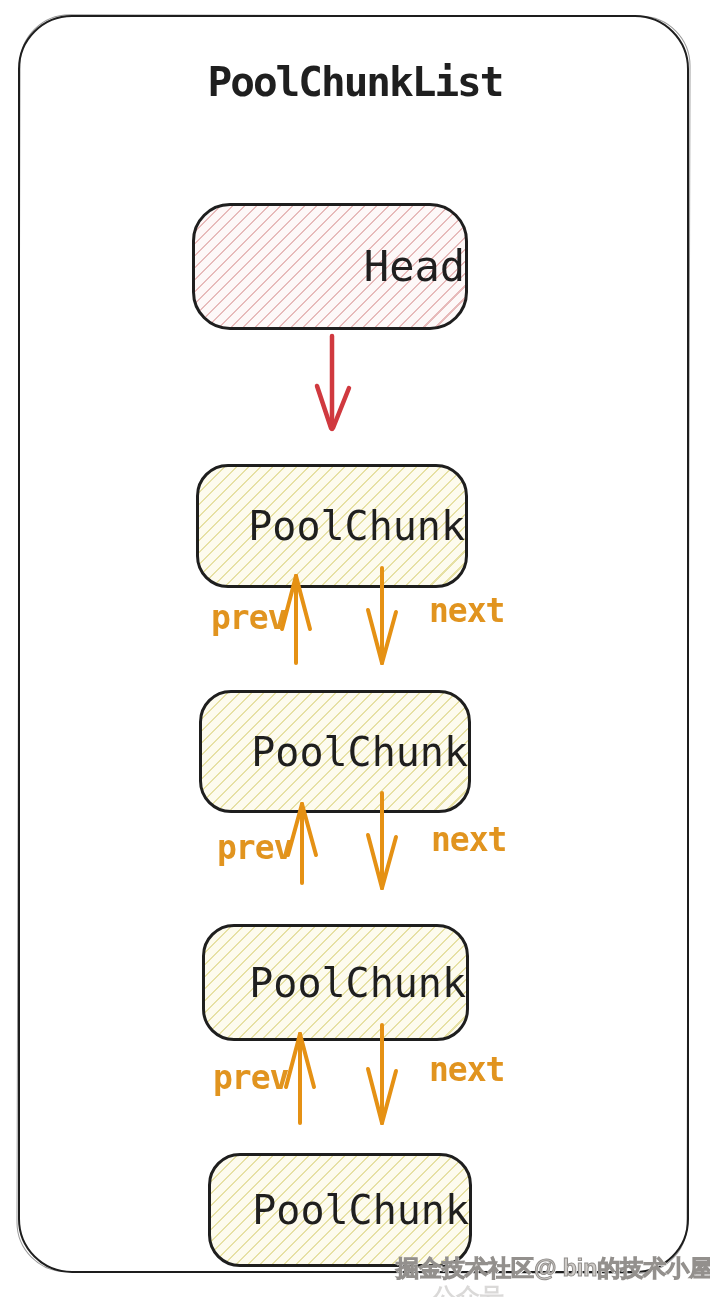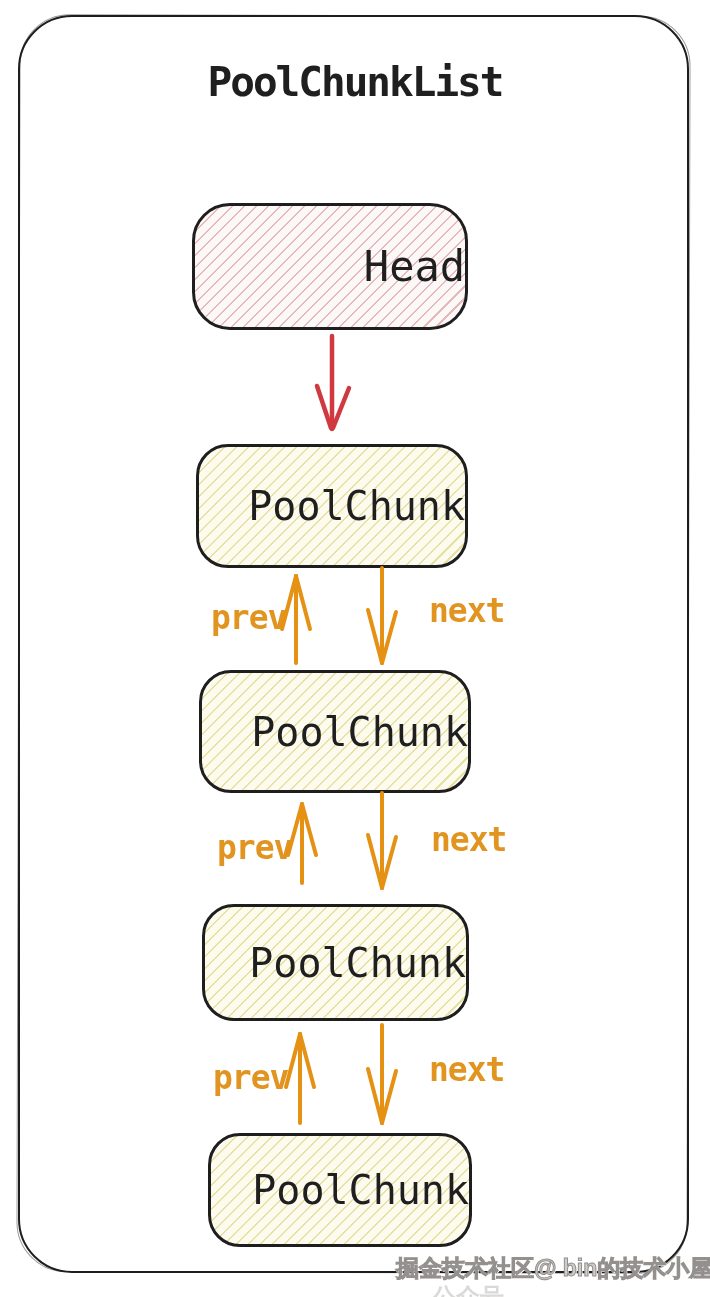--- a/index.html
+++ b/index.html
@@ -61,20 +61,21 @@
     font-size: 42px;
     background-color: #fdf8f8;
     background-image: repeating-linear-gradient(135deg,
       var(--head-fill-hatch, #d17d7d80) 0 1.7px, transparent 1.7px 8.5px);
   }
   .node-chunk {
     font-size: 40px;
     background-color: #fdfbee;
     background-image: repeating-linear-gradient(135deg,
       var(--chunk-fill-hatch, #d0c65a80) 0 1.7px, transparent 1.7px 8.5px);
+    margin-top: 20px;
   }
   .chunk1 { left: 196px; top: 444px; width: 272px; height: 124px; }
   .chunk2 { left: 199px; top: 670px; width: 272px; height: 123px; }
   .chunk3 { left: 202px; top: 904px; width: 267px; height: 117px; }
   .chunk4 { left: 208px; top: 1133px; width: 264px; height: 114px; }
 
   .arrow { position: absolute; }
 
   .edge-label {
     position: absolute;

